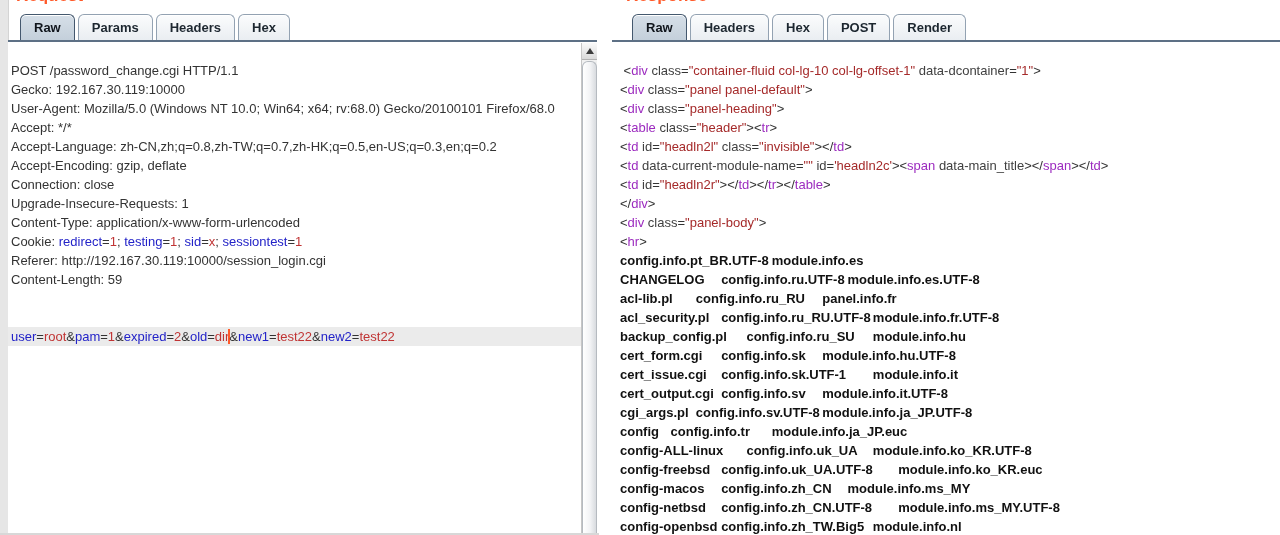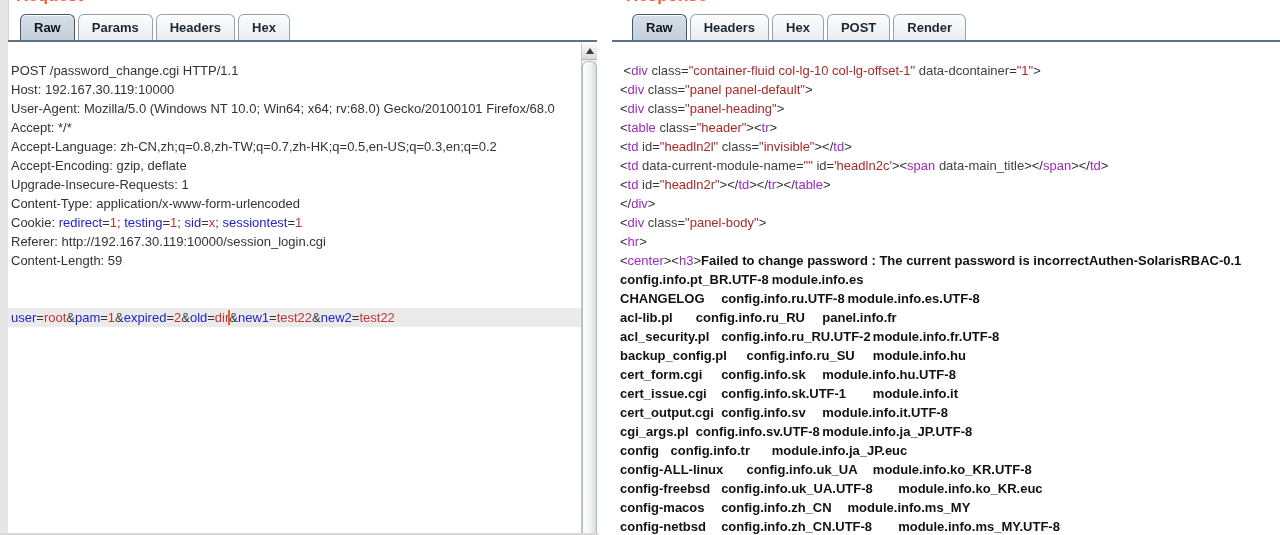--- a/index.html
+++ b/index.html
@@ -54,25 +54,26 @@
     </div>
     <div class="tabbar" id="req-tabs">
         <div class="tab sel"><span>Raw</span></div>
         <div class="tab"><span>Params</span></div>
         <div class="tab"><span>Headers</span></div>
         <div class="tab"><span>Hex</span></div>
       </div>
     <div class="tab-underline"></div>
     <div class="code" id="req-editor">
         <div class="line"><span class="sg-k">POST /password_change.cgi HTTP/1.1</span></div>
-        <div class="line"><span class="sg-k">Host: 192.167.30.119:10000</span></div>
+        <div class="line"><span class="sg-k">Gecko: 192.167.30.119:10000</span></div>
         <div class="line"><span class="sg-k">User-Agent: Mozilla/5.0 (Windows NT 10.0; Win64; x64; rv:68.0) Gecko/20100101 Firefox/68.0</span></div>
         <div class="line"><span class="sg-k">Accept: */*</span></div>
         <div class="line"><span class="sg-k">Accept-Language: zh-CN,zh;q=0.8,zh-TW;q=0.7,zh-HK;q=0.5,en-US;q=0.3,en;q=0.2</span></div>
         <div class="line"><span class="sg-k">Accept-Encoding: gzip, deflate</span></div>
+        <div class="line"><span class="sg-k">Connection: close</span></div>
         <div class="line"><span class="sg-k">Upgrade-Insecure-Requests: 1</span></div>
         <div class="line"><span class="sg-k">Content-Type: application/x-www-form-urlencoded</span></div>
         <div class="line"><span class="sg-k">Cookie: </span><span class="sg-n">redirect</span><span class="sg-k">=</span><span class="sg-v">1</span><span class="sg-k">; </span><span class="sg-n">testing</span><span class="sg-k">=</span><span class="sg-v">1</span><span class="sg-k">; </span><span class="sg-n">sid</span><span class="sg-k">=</span><span class="sg-v">x</span><span class="sg-k">; </span><span class="sg-n">sessiontest</span><span class="sg-k">=</span><span class="sg-v">1</span></div>
         <div class="line"><span class="sg-k">Referer: http://192.167.30.119:10000/session_login.cgi</span></div>
         <div class="line"><span class="sg-k">Content-Length: 59</span></div>
         <div class="line">&nbsp;</div>
         <div class="line">&nbsp;</div>
         <div class="line hl"><span class="sg-n">user</span><span class="sg-k">=</span><span class="sg-v">root</span><span class="sg-k">&amp;</span><span class="sg-n">pam</span><span class="sg-k">=</span><span class="sg-v">1</span><span class="sg-k">&amp;</span><span class="sg-n">expired</span><span class="sg-k">=</span><span class="sg-v">2</span><span class="sg-k">&amp;</span><span class="sg-n">old</span><span class="sg-k">=</span><span class="sg-v">dir</span><span class="sg-c"></span><span class="sg-k">&amp;</span><span class="sg-n">new1</span><span class="sg-k">=</span><span class="sg-v">test22</span><span class="sg-k">&amp;</span><span class="sg-n">new2</span><span class="sg-k">=</span><span class="sg-v">test22</span></div>
       </div>
     <div class="vscroll">
@@ -99,25 +100,24 @@
         <div class="line"><span class="sg-k"> &lt;</span><span class="sg-t">div</span><span class="sg-k"> </span><span class="sg-a">class</span><span class="sg-k">=</span><span class="sg-q">"container-fluid col-lg-10 col-lg-offset-1"</span><span class="sg-k"> </span><span class="sg-a">data-dcontainer</span><span class="sg-k">=</span><span class="sg-q">"1"</span><span class="sg-k">&gt;</span></div>
         <div class="line"><span class="sg-k">&lt;</span><span class="sg-t">div</span><span class="sg-k"> </span><span class="sg-a">class</span><span class="sg-k">=</span><span class="sg-q">"panel panel-default"</span><span class="sg-k">&gt;</span></div>
         <div class="line"><span class="sg-k">&lt;</span><span class="sg-t">div</span><span class="sg-k"> </span><span class="sg-a">class</span><span class="sg-k">=</span><span class="sg-q">"panel-heading"</span><span class="sg-k">&gt;</span></div>
         <div class="line"><span class="sg-k">&lt;</span><span class="sg-t">table</span><span class="sg-k"> </span><span class="sg-a">class</span><span class="sg-k">=</span><span class="sg-q">"header"</span><span class="sg-k">&gt;&lt;</span><span class="sg-t">tr</span><span class="sg-k">&gt;</span></div>
         <div class="line"><span class="sg-k">&lt;</span><span class="sg-t">td</span><span class="sg-k"> </span><span class="sg-a">id</span><span class="sg-k">=</span><span class="sg-q">"headln2l"</span><span class="sg-k"> </span><span class="sg-a">class</span><span class="sg-k">=</span><span class="sg-q">"invisible"</span><span class="sg-k">&gt;&lt;/</span><span class="sg-t">td</span><span class="sg-k">&gt;</span></div>
         <div class="line"><span class="sg-k">&lt;</span><span class="sg-t">td</span><span class="sg-k"> </span><span class="sg-a">data-current-module-name</span><span class="sg-k">=</span><span class="sg-q">""</span><span class="sg-k"> </span><span class="sg-a">id</span><span class="sg-k">=</span><span class="sg-q">'headln2c'</span><span class="sg-k">&gt;&lt;</span><span class="sg-t">span</span><span class="sg-k"> </span><span class="sg-a">data-main_title</span><span class="sg-k">&gt;&lt;/</span><span class="sg-t">span</span><span class="sg-k">&gt;&lt;/</span><span class="sg-t">td</span><span class="sg-k">&gt;</span></div>
         <div class="line"><span class="sg-k">&lt;</span><span class="sg-t">td</span><span class="sg-k"> </span><span class="sg-a">id</span><span class="sg-k">=</span><span class="sg-q">"headln2r"</span><span class="sg-k">&gt;&lt;/</span><span class="sg-t">td</span><span class="sg-k">&gt;&lt;/</span><span class="sg-t">tr</span><span class="sg-k">&gt;&lt;/</span><span class="sg-t">table</span><span class="sg-k">&gt;</span></div>
         <div class="line"><span class="sg-k">&lt;/</span><span class="sg-t">div</span><span class="sg-k">&gt;</span></div>
         <div class="line"><span class="sg-k">&lt;</span><span class="sg-t">div</span><span class="sg-k"> </span><span class="sg-a">class</span><span class="sg-k">=</span><span class="sg-q">"panel-body"</span><span class="sg-k">&gt;</span></div>
         <div class="line"><span class="sg-k">&lt;</span><span class="sg-t">hr</span><span class="sg-k">&gt;</span></div>
-        <div class="line"><span class="sg-k">&lt;</span><span class="sg-t">center</span><span class="sg-k">&gt;&lt;</span><span class="sg-t">h3</span><span class="sg-k">&gt;</span><span class="sg-b">Failed to change password : The current password is incorrectAuthen-SolarisRBAC-0.1</span></div>
         <div class="line"><span class="sg-b">config.info.pt_BR.UTF-8	module.info.es</span></div>
         <div class="line"><span class="sg-b">CHANGELOG	config.info.ru.UTF-8	module.info.es.UTF-8</span></div>
         <div class="line"><span class="sg-b">acl-lib.pl	config.info.ru_RU	panel.info.fr</span></div>
-        <div class="line"><span class="sg-b">acl_security.pl	config.info.ru_RU.UTF-2	module.info.fr.UTF-8</span></div>
+        <div class="line"><span class="sg-b">acl_security.pl	config.info.ru_RU.UTF-8	module.info.fr.UTF-8</span></div>
         <div class="line"><span class="sg-b">backup_config.pl	config.info.ru_SU	module.info.hu</span></div>
         <div class="line"><span class="sg-b">cert_form.cgi	config.info.sk	module.info.hu.UTF-8</span></div>
         <div class="line"><span class="sg-b">cert_issue.cgi	config.info.sk.UTF-1	module.info.it</span></div>
         <div class="line"><span class="sg-b">cert_output.cgi	config.info.sv	module.info.it.UTF-8</span></div>
         <div class="line"><span class="sg-b">cgi_args.pl	config.info.sv.UTF-8	module.info.ja_JP.UTF-8</span></div>
         <div class="line"><span class="sg-b">config	config.info.tr	module.info.ja_JP.euc</span></div>
         <div class="line"><span class="sg-b">config-ALL-linux	config.info.uk_UA	module.info.ko_KR.UTF-8</span></div>
         <div class="line"><span class="sg-b">config-freebsd	config.info.uk_UA.UTF-8	module.info.ko_KR.euc</span></div>
         <div class="line"><span class="sg-b">config-macos	config.info.zh_CN	module.info.ms_MY</span></div>
         <div class="line"><span class="sg-b">config-netbsd	config.info.zh_CN.UTF-8	module.info.ms_MY.UTF-8</span></div>

